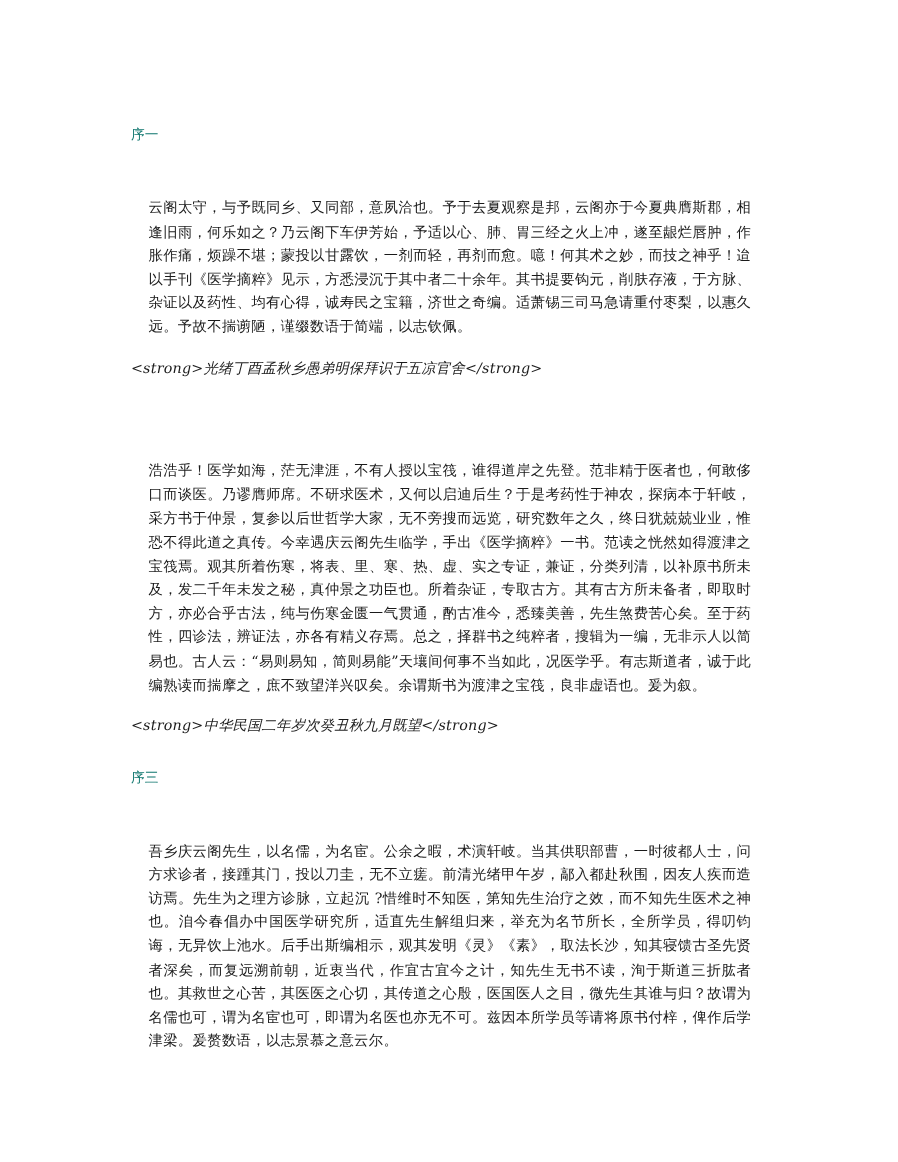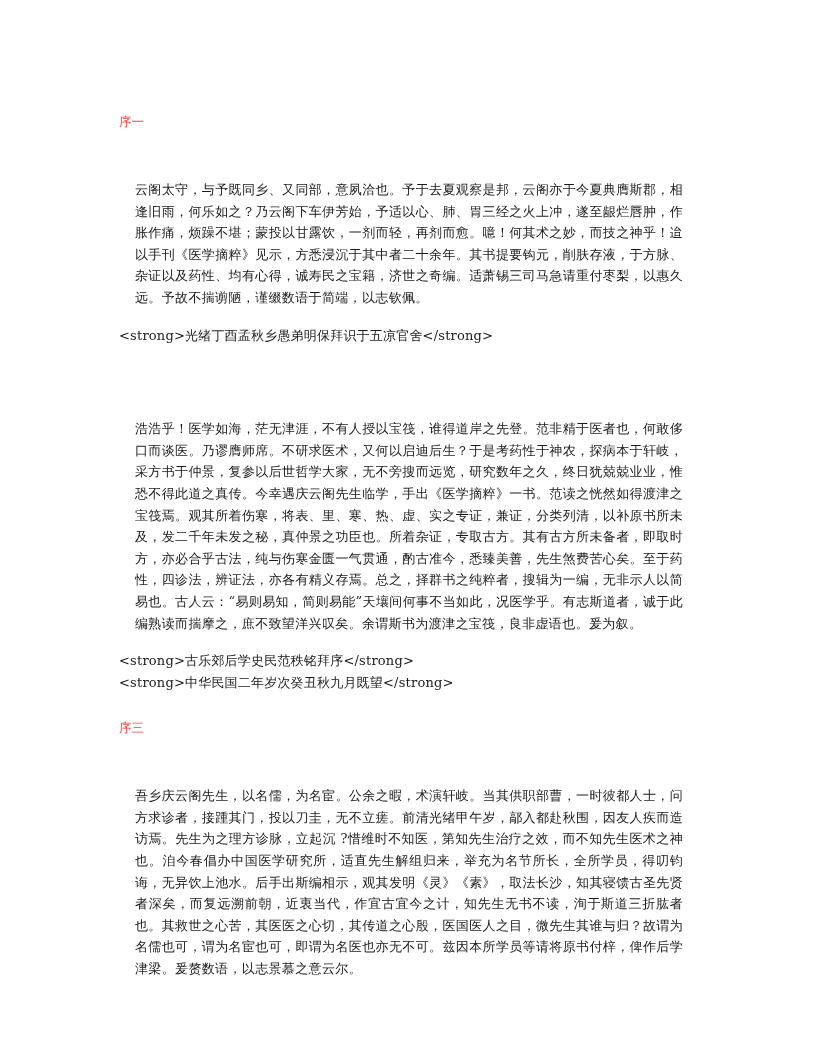--- a/index.html
+++ b/index.html
@@ -19,57 +19,57 @@
       position: absolute;
       left: 119px;
       top: 112px;
       width: 580px;
     }
     .heading {
       font-size: 12.5px;
       line-height: 20px;
       height: 20px;
       margin: 0;
-      color: #ef4444;
+      color: #0f766e;
     }
     .para {
       font-size: 13px;
       line-height: 21.6px;
       margin: 16px;
       text-align: justify;
       letter-spacing: 0.35px;
       word-break: break-all;
     }
     .sig {
       font-size: 13px;
       line-height: 21.6px;
       margin: 0;
       white-space: nowrap;
       letter-spacing: 0.2px;
+      font-style: italic;
     }
     .gap-after-heading { height: 31px; }
     .gap-after-section { height: 25px; }
   </style>
 </head>
 <body>
 
 <div class="page">
 
   <section>
     <p class="heading">序一</p>
     <div class="gap-after-heading"></div>
     <p class="para">云阁太守，与予既同乡、又同部，意夙洽也。予于去夏观察是邦，云阁亦于今夏典膺斯郡，相逢旧雨，何乐如之？乃云阁下车伊芳始，予适以心、肺、胃三经之火上冲，遂至龈烂唇肿，作胀作痛，烦躁不堪；蒙投以甘露饮，一剂而轻，再剂而愈。噫！何其术之妙，而技之神乎！迨以手刊《医学摘粹》见示，方悉浸沉于其中者二十余年。其书提要钩元，削肤存液，于方脉、杂证以及药性、均有心得，诚寿民之宝籍，济世之奇编。适萧锡三司马急请重付枣梨，以惠久远。予故不揣谫陋，谨缀数语于简端，以志钦佩。</p>
     <p class="sig">&lt;strong&gt;光绪丁酉孟秋乡愚弟明保拜识于五凉官舍&lt;/strong&gt;</p>
   </section>
   <div class="gap-after-section"></div>
 
   <section>
     <div class="gap-after-heading"></div>
     <p class="para">浩浩乎！医学如海，茫无津涯，不有人授以宝筏，谁得道岸之先登。范非精于医者也，何敢侈口而谈医。乃谬膺师席。不研求医术，又何以启迪后生？于是考药性于神农，探病本于轩岐，采方书于仲景，复参以后世哲学大家，无不旁搜而远览，研究数年之久，终日犹兢兢业业，惟恐不得此道之真传。今幸遇庆云阁先生临学，手出《医学摘粹》一书。范读之恍然如得渡津之宝筏焉。观其所着伤寒，将表、里、寒、热、虚、实之专证，兼证，分类列清，以补原书所未及，发二千年未发之秘，真仲景之功臣也。所着杂证，专取古方。其有古方所未备者，即取时方，亦必合乎古法，纯与伤寒金匮一气贯通，酌古准今，悉臻美善，先生煞费苦心矣。至于药性，四诊法，辨证法，亦各有精义存焉。总之，择群书之纯粹者，搜辑为一编，无非示人以简易也。古人云：“易则易知，简则易能”天壤间何事不当如此，况医学乎。有志斯道者，诚于此编熟读而揣摩之，庶不致望洋兴叹矣。余谓斯书为渡津之宝筏，良非虚语也。爰为叙。</p>
-    <p class="sig">&lt;strong&gt;古乐郊后学史民范秩铭拜序&lt;/strong&gt;</p>
     <p class="sig">&lt;strong&gt;中华民国二年岁次癸丑秋九月既望&lt;/strong&gt;</p>
   </section>
   <div class="gap-after-section"></div>
 
   <section>
     <p class="heading">序三</p>
     <div class="gap-after-heading"></div>
     <p class="para">吾乡庆云阁先生，以名儒，为名宦。公余之暇，术演轩岐。当其供职部曹，一时彼都人士，问方求诊者，接踵其门，投以刀圭，无不立瘥。前清光绪甲午岁，鄗入都赴秋围，因友人疾而造访焉。先生为之理方诊脉，立起沉 ?惜维时不知医，第知先生治疗之效，而不知先生医术之神也。洎今春倡办中国医学研究所，适直先生解组归来，举充为名节所长，全所学员，得叨钧诲，无异饮上池水。后手出斯编相示，观其发明《灵》《素》，取法长沙，知其寝馈古圣先贤者深矣，而复远溯前朝，近衷当代，作宜古宜今之计，知先生无书不读，洵于斯道三折肱者也。其救世之心苦，其医医之心切，其传道之心殷，医国医人之目，微先生其谁与归？故谓为名儒也可，谓为名宦也可，即谓为名医也亦无不可。兹因本所学员等请将原书付梓，俾作后学津梁。爰赘数语，以志景慕之意云尔。</p>
   </section>
   <div class="gap-after-section"></div>

